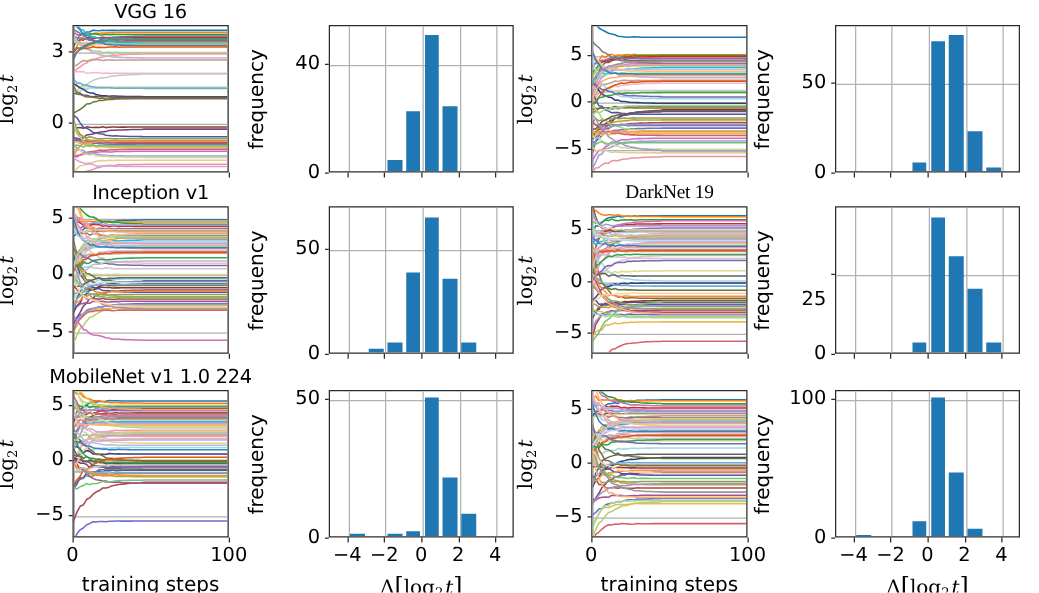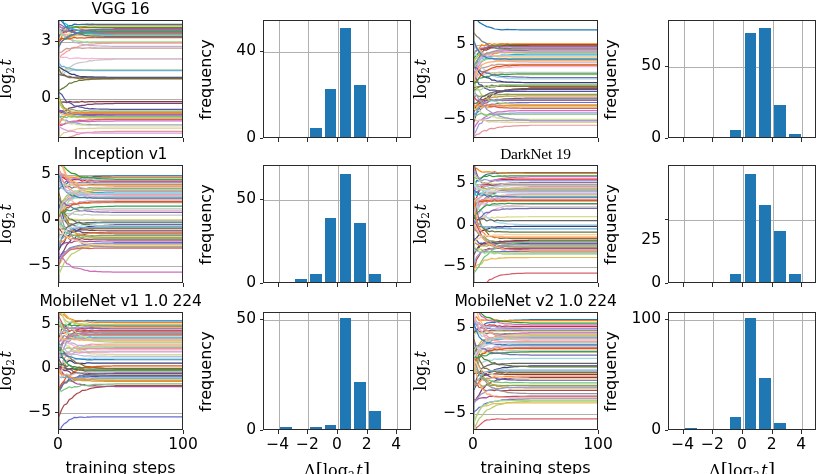--- a/index.html
+++ b/index.html
@@ -643,21 +643,20 @@
         <path d="M0.00 91.92 L2.60 88.18 L5.21 84.48 L7.81 82.23 L10.42 80.96 L13.02 79.18 L15.63 78.55 L18.23 77.64 L20.83 77.32 L23.44 76.66 L26.04 76.83 L28.65 76.67 L31.25 76.22 L33.85 75.62 L36.46 75.84 L39.06 75.61 L41.67 75.53 L44.27 75.46 L46.88 75.41 L49.48 75.37 L52.08 75.35 L54.69 75.32 L57.29 75.25 L59.90 75.25 L62.50 75.25 L65.10 75.25 L67.71 75.25 L70.31 75.25 L72.92 75.25 L75.52 75.25 L78.13 75.25 L80.73 75.25 L83.33 75.25 L85.94 75.25 L88.54 75.25 L91.15 75.25 L93.75 75.25 L96.35 75.25 L98.96 75.25 L101.56 75.25 L104.17 75.25 L106.77 75.25 L109.38 75.25 L111.98 75.25 L114.58 75.25 L117.19 75.25 L119.79 75.25 L122.40 75.25 L125.00 75.25" fill="none" stroke="#9e9ac8" stroke-width="1.25" stroke-linejoin="round" stroke-linecap="round"></path>
         <path d="M0.00 47.23 L2.60 54.14 L5.21 61.58 L7.81 65.58 L10.42 67.77 L13.02 70.95 L15.63 74.57 L18.23 75.92 L20.83 76.39 L23.44 78.48 L26.04 78.74 L28.65 79.49 L31.25 79.94 L33.85 80.89 L36.46 81.01 L39.06 81.19 L41.67 81.38 L44.27 81.54 L46.88 81.66 L49.48 81.75 L52.08 81.82 L54.69 81.88 L57.29 82.09 L59.90 82.09 L62.50 82.09 L65.10 82.09 L67.71 82.09 L70.31 82.09 L72.92 82.09 L75.52 82.09 L78.13 82.09 L80.73 82.09 L83.33 82.09 L85.94 82.09 L88.54 82.09 L91.15 82.09 L93.75 82.09 L96.35 82.09 L98.96 82.09 L101.56 82.09 L104.17 82.09 L106.77 82.09 L109.38 82.09 L111.98 82.09 L114.58 82.09 L117.19 82.09 L119.79 82.09 L122.40 82.09 L125.00 82.09" fill="none" stroke="#969696" stroke-width="1.25" stroke-linejoin="round" stroke-linecap="round"></path>
         <path d="M0.00 49.97 L2.60 63.54 L5.21 70.53 L7.81 76.90 L10.42 78.98 L13.02 82.49 L15.63 82.53 L18.23 83.93 L20.83 85.23 L23.44 85.60 L26.04 85.50 L28.65 85.85 L31.25 85.78 L33.85 86.14 L36.46 86.34 L39.06 86.28 L41.67 86.31 L44.27 86.32 L46.88 86.34 L49.48 86.35 L52.08 86.35 L54.69 86.35 L57.29 86.36 L59.90 86.36 L62.50 86.36 L65.10 86.36 L67.71 86.36 L70.31 86.36 L72.92 86.36 L75.52 86.36 L78.13 86.36 L80.73 86.36 L83.33 86.36 L85.94 86.36 L88.54 86.36 L91.15 86.36 L93.75 86.36 L96.35 86.36 L98.96 86.36 L101.56 86.36 L104.17 86.36 L106.77 86.36 L109.38 86.36 L111.98 86.36 L114.58 86.36 L117.19 86.36 L119.79 86.36 L122.40 86.36 L125.00 86.36" fill="none" stroke="#fdae6b" stroke-width="1.25" stroke-linejoin="round" stroke-linecap="round"></path>
         <path d="M0.00 112.24 L2.60 103.46 L5.21 99.99 L7.81 95.11 L10.42 93.25 L13.02 92.94 L15.63 90.61 L18.23 90.79 L20.83 89.79 L23.44 89.70 L26.04 89.21 L28.65 89.38 L31.25 89.19 L33.85 89.07 L36.46 88.97 L39.06 89.00 L41.67 88.98 L44.27 88.96 L46.88 88.95 L49.48 88.94 L52.08 88.94 L54.69 88.94 L57.29 88.93 L59.90 88.93 L62.50 88.93 L65.10 88.93 L67.71 88.93 L70.31 88.93 L72.92 88.93 L75.52 88.93 L78.13 88.93 L80.73 88.93 L83.33 88.93 L85.94 88.93 L88.54 88.93 L91.15 88.93 L93.75 88.93 L96.35 88.93 L98.96 88.93 L101.56 88.93 L104.17 88.93 L106.77 88.93 L109.38 88.93 L111.98 88.93 L114.58 88.93 L117.19 88.93 L119.79 88.93 L122.40 88.93 L125.00 88.93" fill="none" stroke="#a1d99b" stroke-width="1.25" stroke-linejoin="round" stroke-linecap="round"></path>
         <path d="M0.00 4.26 L2.60 9.27 L5.21 10.78 L7.81 12.70 L10.42 13.47 L13.02 13.42 L15.63 14.24 L18.23 16.05 L20.83 15.51 L23.44 15.88 L26.04 16.03 L28.65 16.38 L31.25 16.73 L33.85 17.03 L36.46 17.20 L39.06 16.96 L41.67 17.00 L44.27 17.02 L46.88 17.04 L49.48 17.06 L52.08 17.07 L54.69 17.08 L57.29 17.10 L59.90 17.10 L62.50 17.10 L65.10 17.10 L67.71 17.10 L70.31 17.10 L72.92 17.10 L75.52 17.10 L78.13 17.10 L80.73 17.10 L83.33 17.10 L85.94 17.10 L88.54 17.10 L91.15 17.10 L93.75 17.10 L96.35 17.10 L98.96 17.10 L101.56 17.10 L104.17 17.10 L106.77 17.10 L109.38 17.10 L111.98 17.10 L114.58 17.10 L117.19 17.10 L119.79 17.10 L122.40 17.10 L125.00 17.10" fill="none" stroke="#bcbddc" stroke-width="1.25" stroke-linejoin="round" stroke-linecap="round"></path>
         <path d="M0.00 38.62 L2.60 34.16 L5.21 34.83 L7.81 32.18 L10.42 30.44 L13.02 28.79 L15.63 26.74 L18.23 26.18 L20.83 26.36 L23.44 25.57 L26.04 24.64 L28.65 24.56 L31.25 24.99 L33.85 24.41 L36.46 24.59 L39.06 24.27 L41.67 24.20 L44.27 24.14 L46.88 24.09 L49.48 24.06 L52.08 24.03 L54.69 24.01 L57.29 23.94 L59.90 23.94 L62.50 23.94 L65.10 23.94 L67.71 23.94 L70.31 23.94 L72.92 23.94 L75.52 23.94 L78.13 23.94 L80.73 23.94 L83.33 23.94 L85.94 23.94 L88.54 23.94 L91.15 23.94 L93.75 23.94 L96.35 23.94 L98.96 23.94 L101.56 23.94 L104.17 23.94 L106.77 23.94 L109.38 23.94 L111.98 23.94 L114.58 23.94 L117.19 23.94 L119.79 23.94 L122.40 23.94 L125.00 23.94" fill="none" stroke="#bdbdbd" stroke-width="1.25" stroke-linejoin="round" stroke-linecap="round"></path>
         <path d="M0.00 44.49 L2.60 40.05 L5.21 35.91 L7.81 35.18 L10.42 32.32 L13.02 32.78 L15.63 31.91 L18.23 32.01 L20.83 31.46 L23.44 30.52 L26.04 30.81 L28.65 30.46 L31.25 30.52 L33.85 30.71 L36.46 30.86 L39.06 30.79 L41.67 30.79 L44.27 30.79 L46.88 30.78 L49.48 30.78 L52.08 30.78 L54.69 30.78 L57.29 30.78 L59.90 30.78 L62.50 30.78 L65.10 30.78 L67.71 30.78 L70.31 30.78 L72.92 30.78 L75.52 30.78 L78.13 30.78 L80.73 30.78 L83.33 30.78 L85.94 30.78 L88.54 30.78 L91.15 30.78 L93.75 30.78 L96.35 30.78 L98.96 30.78 L101.56 30.78 L104.17 30.78 L106.77 30.78 L109.38 30.78 L111.98 30.78 L114.58 30.78 L117.19 30.78 L119.79 30.78 L122.40 30.78 L125.00 30.78" fill="none" stroke="#c6dbef" stroke-width="1.25" stroke-linejoin="round" stroke-linecap="round"></path>
         <path d="M0.00 48.30 L2.60 51.42 L5.21 56.08 L7.81 58.21 L10.42 59.85 L13.02 60.60 L15.63 61.52 L18.23 62.45 L20.83 63.37 L23.44 63.84 L26.04 64.69 L28.65 64.91 L31.25 65.51 L33.85 65.88 L36.46 65.68 L39.06 66.03 L41.67 66.16 L44.27 66.27 L46.88 66.35 L49.48 66.42 L52.08 66.48 L54.69 66.52 L57.29 66.70 L59.90 66.70 L62.50 66.70 L65.10 66.70 L67.71 66.70 L70.31 66.70 L72.92 66.70 L75.52 66.70 L78.13 66.70 L80.73 66.70 L83.33 66.70 L85.94 66.70 L88.54 66.70 L91.15 66.70 L93.75 66.70 L96.35 66.70 L98.96 66.70 L101.56 66.70 L104.17 66.70 L106.77 66.70 L109.38 66.70 L111.98 66.70 L114.58 66.70 L117.19 66.70 L119.79 66.70 L122.40 66.70 L125.00 66.70" fill="none" stroke="#fdd0a2" stroke-width="1.25" stroke-linejoin="round" stroke-linecap="round"></path>
       </svg>
     </div>
-    <div class="panel-title" style="left: 413px; width: 245px; top: 293px;">MobileNet v2 1.0 224</div>
     <div class="tick tick-y" style="left: 469.5px; top: 412.899px;"></div>
     <div class="ticklabel y" style="left: 415px; width: 51px; top: 412.899px;">−5</div>
     <div class="tick tick-y" style="left: 469.5px; top: 370.145px;"></div>
     <div class="ticklabel y" style="left: 415px; width: 51px; top: 370.145px;">0</div>
     <div class="tick tick-y" style="left: 469.5px; top: 327.391px;"></div>
     <div class="ticklabel y" style="left: 415px; width: 51px; top: 327.391px;">5</div>
     <div class="tick tick-x" style="left: 473px; top: 430px;"></div>
     <div class="ticklabel x" style="left: 473px; top: 437px;">0</div>
     <div class="tick tick-x" style="left: 598px; top: 430px;"></div>
     <div class="ticklabel x" style="left: 598px; top: 437px;">100</div>

